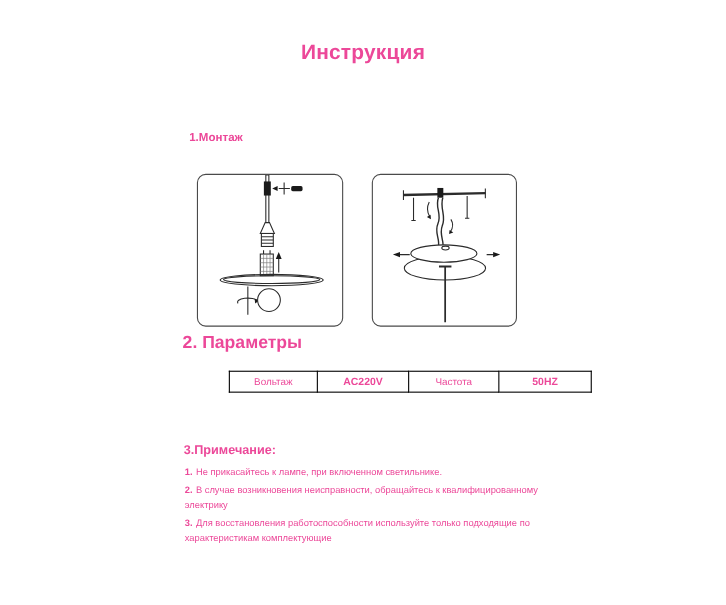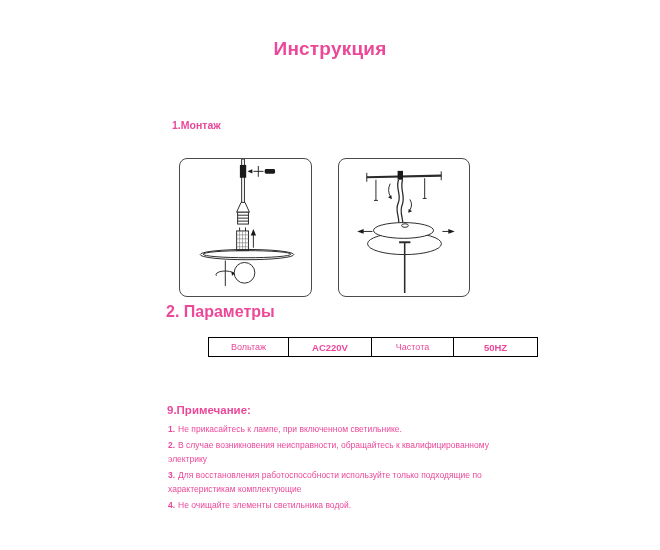--- a/index.html
+++ b/index.html
@@ -154,24 +154,23 @@
     <tbody>
         <tr>
       <td>Вольтаж</td>
       <td class="bold">AC220V</td>
       <td>Частота</td>
       <td class="bold">50HZ</td>
     </tr>
   </tbody>
     </table>
 
-  <div class="sec-head sec3">9.Примечание:</div>
+  <div class="sec-head sec3">3.Примечание:</div>
 
   <div class="notes">
     <p class="note"><span class="note-num">1.</span><span class="note-text">Не прикасайтесь к лампе, при включенном светильнике.</span></p>
     <p class="note"><span class="note-num">2.</span><span class="note-text">В случае возникновения неисправности, обращайтесь к квалифицированному
 электрику</span></p>
     <p class="note"><span class="note-num">3.</span><span class="note-text">Для восстановления работоспособности используйте только подходящие по
 характеристикам комплектующие</span></p>
-    <p class="note"><span class="note-num">4.</span><span class="note-text">Не очищайте элементы светильника водой.</span></p>
   </div>
 
 </div>
 
 </body></html>

